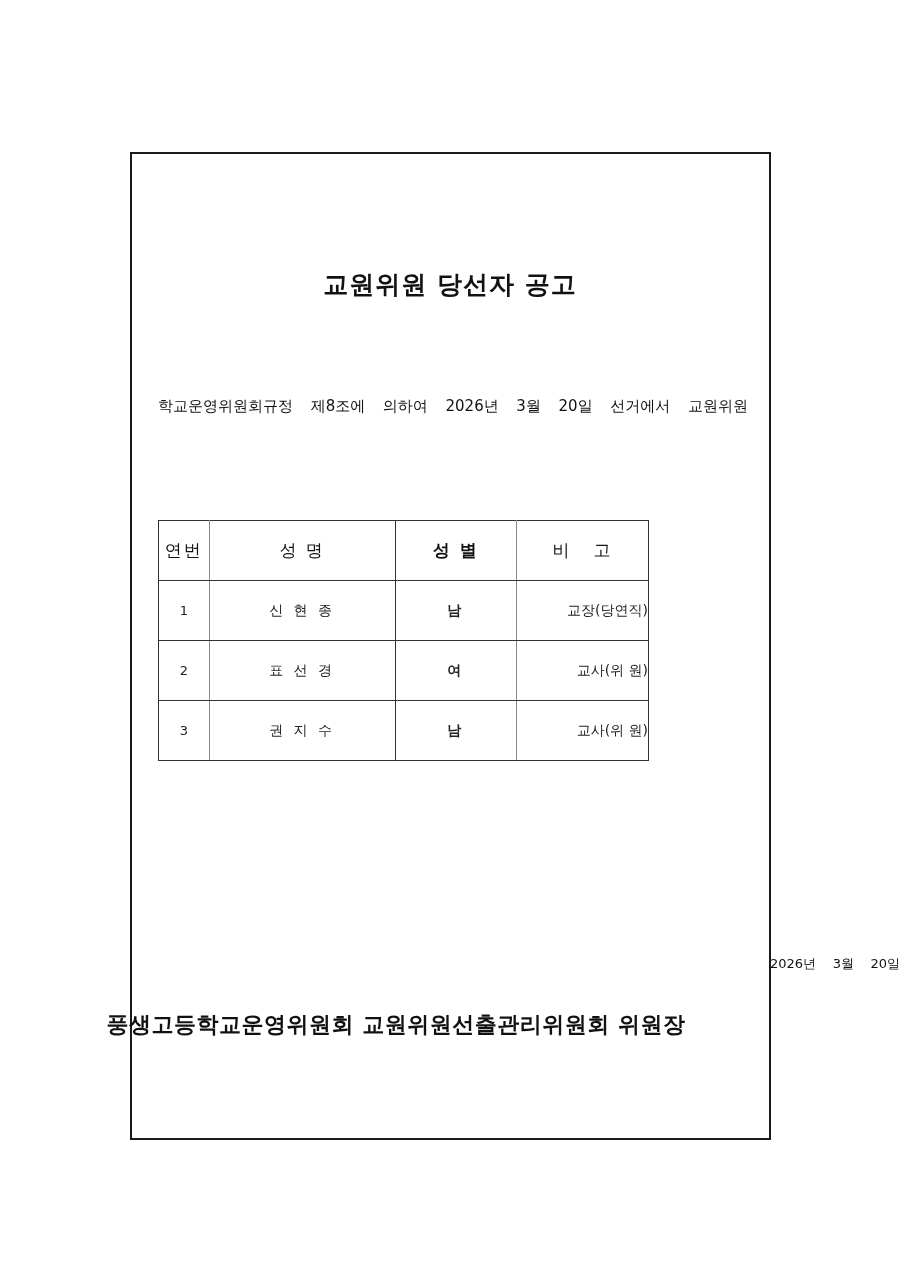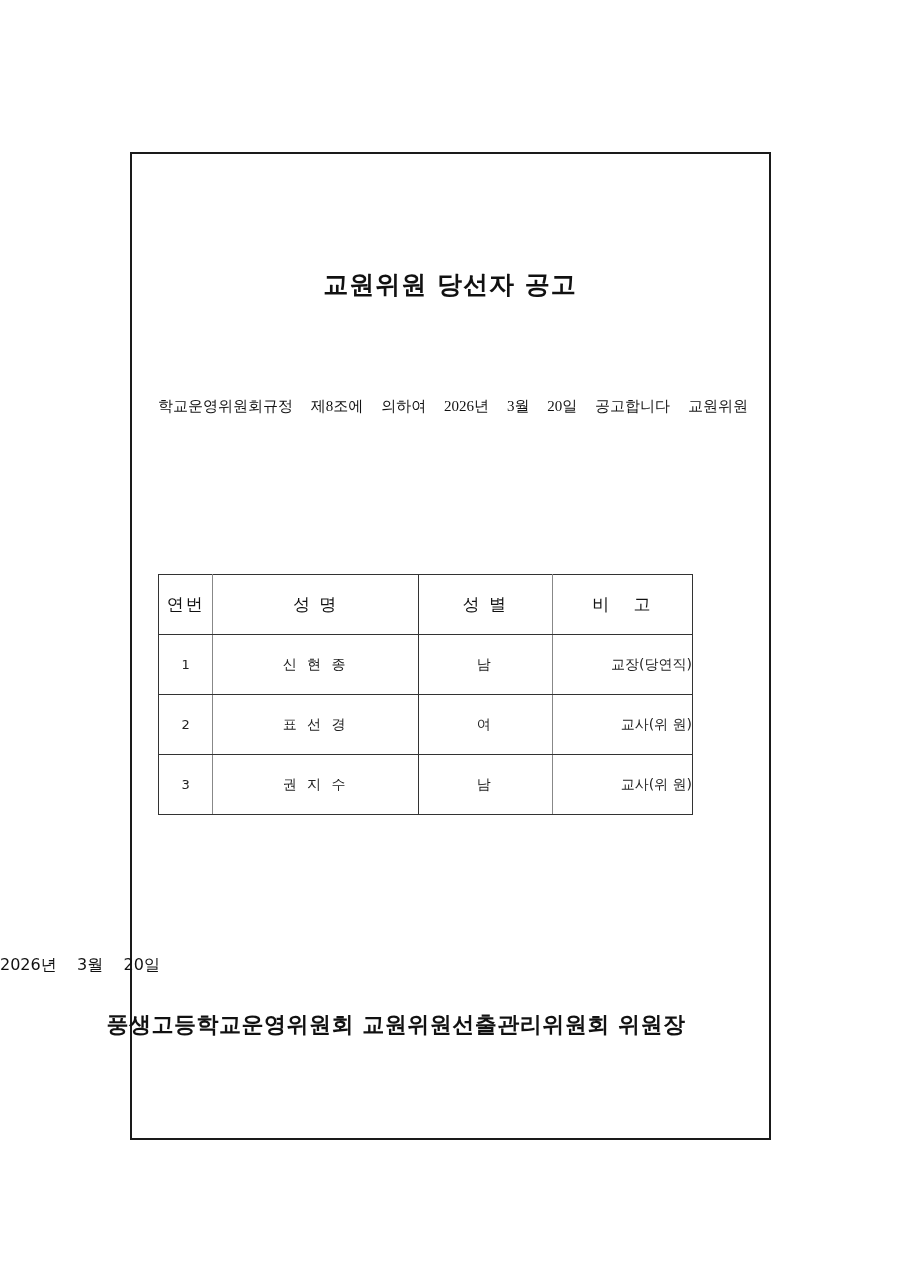--- a/index.html
+++ b/index.html
@@ -35,68 +35,67 @@
       color: #111;
     }
     .intro {
       position: absolute;
       left: 158px;
       top: 393px;
       width: 590px;
       font-size: 15px;
       line-height: 26px;
       color: #111;
-      font-family: Liberation Serif, serif;
     }
     .intro .line1 {
       display: flex;
       justify-content: space-between;
       white-space: nowrap;
     }
     .intro .line2 {
       white-space: nowrap;
     }
     table.members {
       position: absolute;
       left: 158px;
-      top: 574px;
-      width: 535px;
+      top: 520px;
+      width: 491px;
       border-collapse: collapse;
       font-size: 14px;
       color: #222;
     }
     table.members th, table.members td {
       height: 59px;
       text-align: center;
       vertical-align: middle;
       padding: 0;
       border: 1px solid #333;
     }
     table.members th {
       font-weight: normal;
       font-size: 17px;
       color: #111;
       letter-spacing: 2px;
     }
     table.members td { letter-spacing: 3px; }
     table.members td.num { letter-spacing: 0; font-size: 13px; }
     table.members td.note { letter-spacing: 0; font-size: 14px; text-align: right; }
-    table.members th.c-gender, table.members td.c-gender { border-right-color: #888; }
+    table.members th.c-gender, table.members td.c-gender { border-right-color: #888; font-weight: bold; }
     table.members th.c-num, table.members td.c-num { border-right-color: #888; }
     .col-num { width: 58px; }
     .col-name { width: 226px; }
     .col-gender { width: 146px; }
     .col-note { width: 149px; }
     .date-line {
       position: absolute;
       left: 0;
       top: 955px;
       width: 900px;
-      text-align: left;
-      font-size: 16px;
+      text-align: right;
+      font-size: 13px;
       color: #111;
       white-space: pre;
     }
     .issuer {
       position: absolute;
       left: 0;
       top: 1010px;
       width: 792px;
       text-align: center;
       font-size: 22px;
@@ -113,21 +112,21 @@
 <div class="doc-title">교원위원 당선자 공고</div>
 
 <div class="intro">
   <div class="line1">
     <span>학교운영위원회규정</span>
     <span>제8조에</span>
     <span>의하여</span>
     <span>2026년</span>
     <span>3월</span>
     <span>20일</span>
-    <span>공고합니다</span>
+    <span>선거에서</span>
     <span>교원위원</span>
   </div>
 </div>
 
 <table class="members">
   <colgroup>
     <col class="col-num">
     <col class="col-name">
     <col class="col-gender">
     <col class="col-note">

